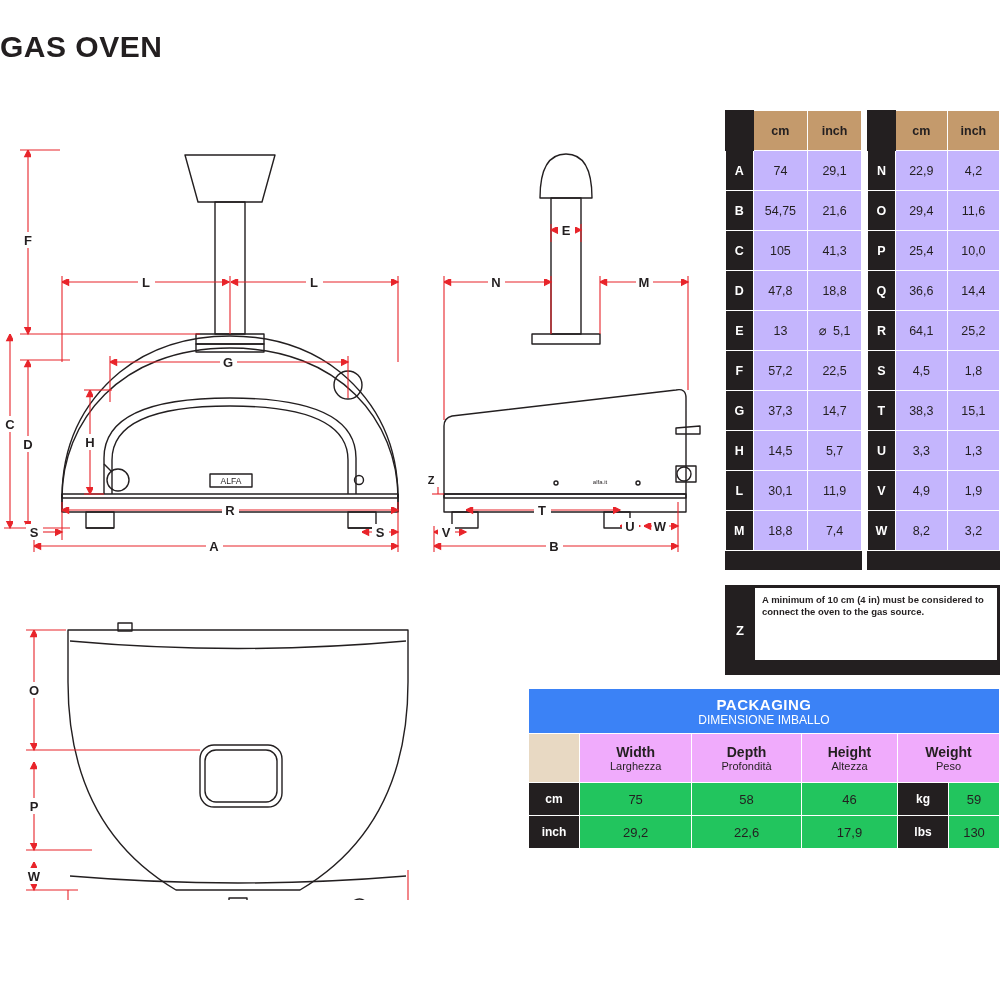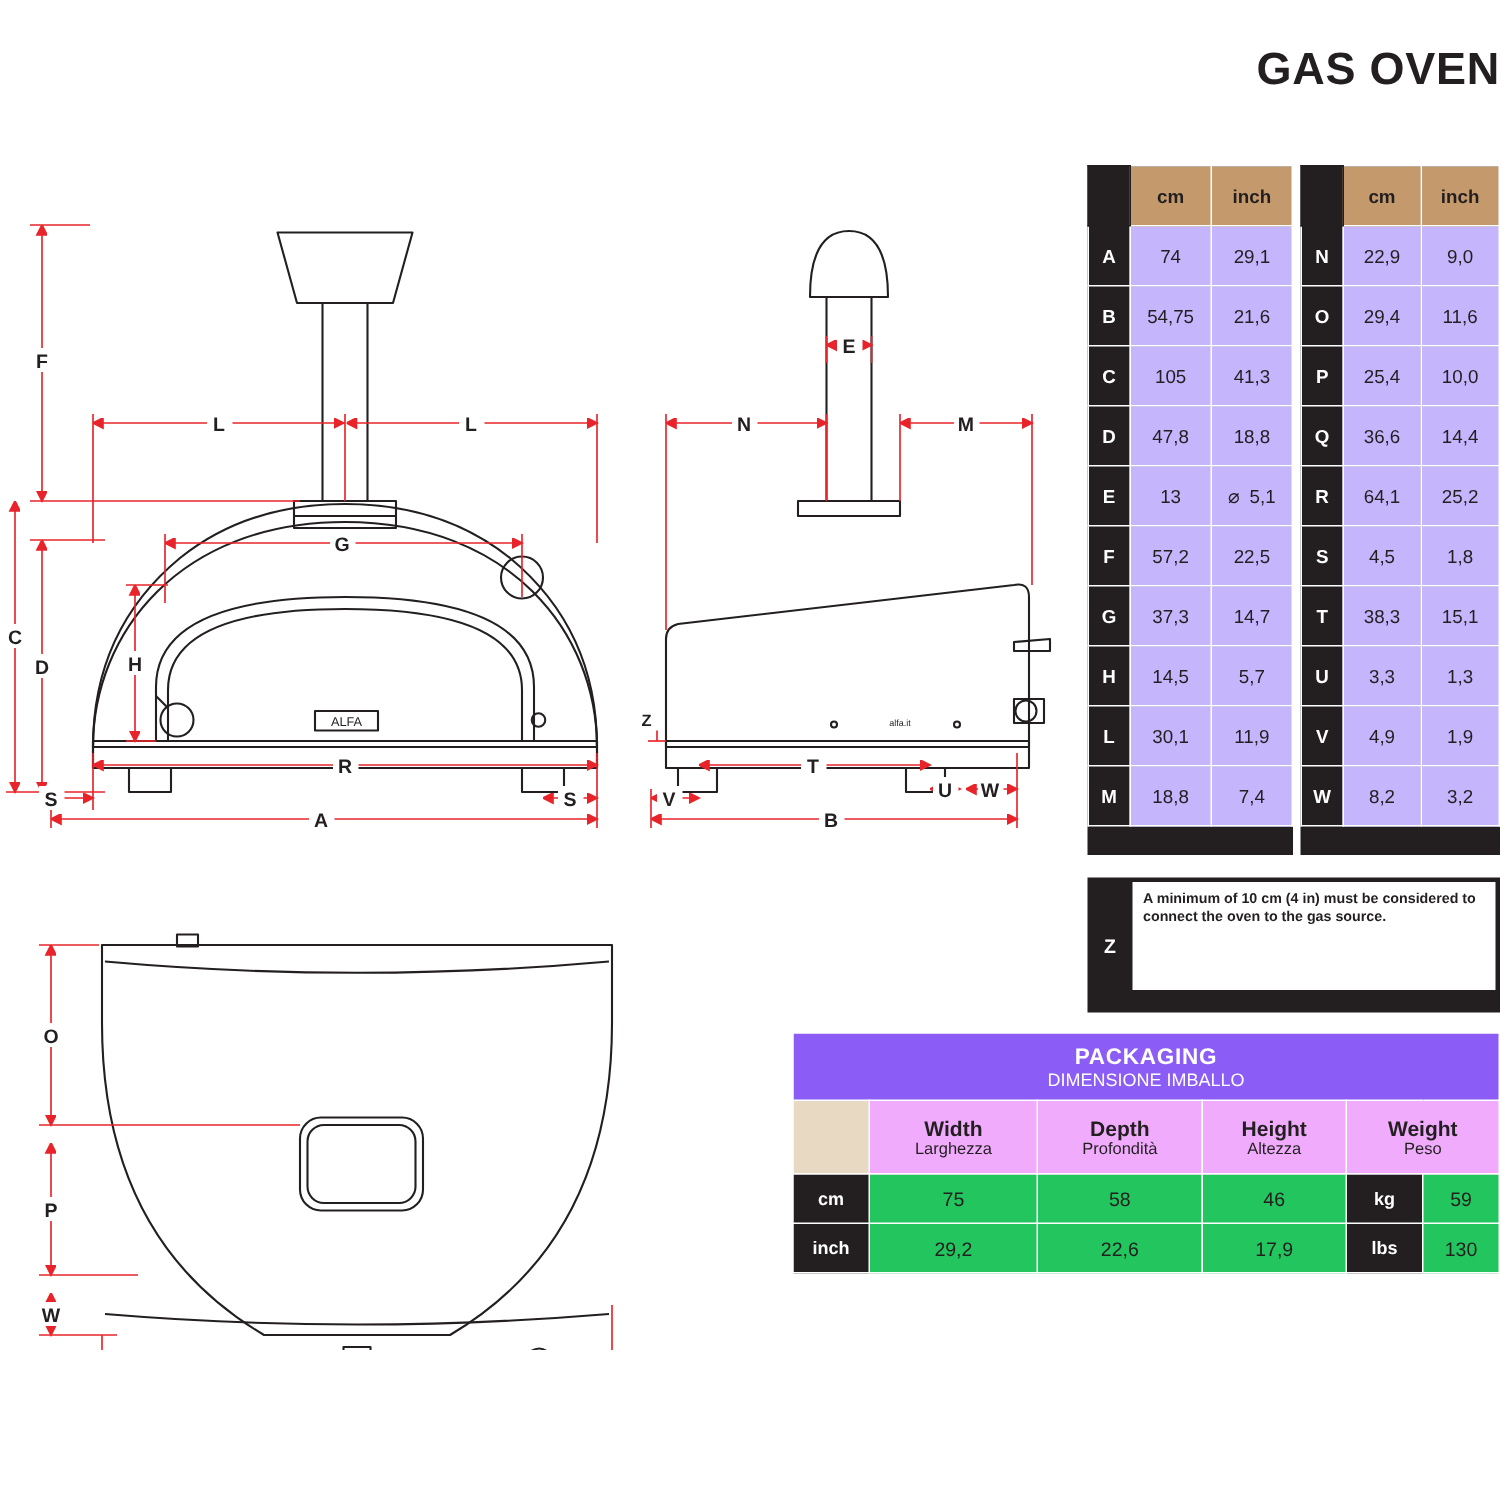--- a/index.html
+++ b/index.html
@@ -2,21 +2,21 @@
 <html><head>
 <meta charset="utf-8">
 <style>
   html,body{margin:0;padding:0;}
   body{
     width:1000px;height:1000px;background:#ffffff;
     font-family:"Liberation Sans",sans-serif;
     color:#231f20;position:relative;overflow:hidden;
   }
   .title{
-    position:absolute;top:30px;left:0;width:1000px;text-align:right;
+    position:absolute;top:30px;left:0;width:1000px;text-align:left;
     font-size:30px;font-weight:bold;letter-spacing:.5px;
   }
   
   #drawing{position:absolute;left:0;top:90px;width:730px;height:810px;}
   
   .dimtable{
     position:absolute;border-collapse:collapse;
     font-size:12.5px;
   }
   .dimtable td{
@@ -55,21 +55,21 @@
   #notebox .line{font-size:9.5px;line-height:12px;}
   #notebox .b{font-weight:bold;}
   #notebox .sep{height:6px;}
   
   #pack{
     position:absolute;left:528px;top:688px;width:472px;
     border-collapse:collapse;font-size:13px;
   }
   #pack td{border:1px solid #ffffff;text-align:center;vertical-align:middle;}
   #pack .packhdr{
-    background:#8b5cf6;color:#ffffff;height:42px;
+    background:#3b82f6;color:#ffffff;height:42px;
   }
   #pack .packhdr .t1{font-weight:bold;font-size:15px;letter-spacing:.5px;}
   #pack .packhdr .t2{font-size:12px;}
   #pack .colhdr{
     background:#f0abfc;color:#231f20;height:46px;
   }
   #pack .colhdr .t1{font-weight:bold;font-size:14px;}
   #pack .colhdr .t2{font-size:11px;}
   #pack .unit{background:#231f20;color:#fff;font-weight:bold;width:48px;height:30px;font-size:12px;}
   #pack .pval{background:#22c55e;height:30px;}
@@ -373,21 +373,21 @@
 <table class="dimtable" style="left:867px;top:110px;width:133px;">
   <tbody>
       <tr>
     <td class="lbl" style="height:24px;background:#231f20;border-color:#231f20;"></td>
     <td class="hdr-unit" style="width:53px;">cm</td>
     <td class="hdr-unit" style="width:53px;">inch</td>
   </tr>
   <tr>
     <td class="lbl">N</td>
     <td class="val">22,9</td>
-    <td class="val">9,0</td>
+    <td class="val">4,2</td>
   </tr>
   <tr>
     <td class="lbl">O</td>
     <td class="val">29,4</td>
     <td class="val">11,6</td>
   </tr>
   <tr>
     <td class="lbl">P</td>
     <td class="val">25,4</td>
     <td class="val">10,0</td>

